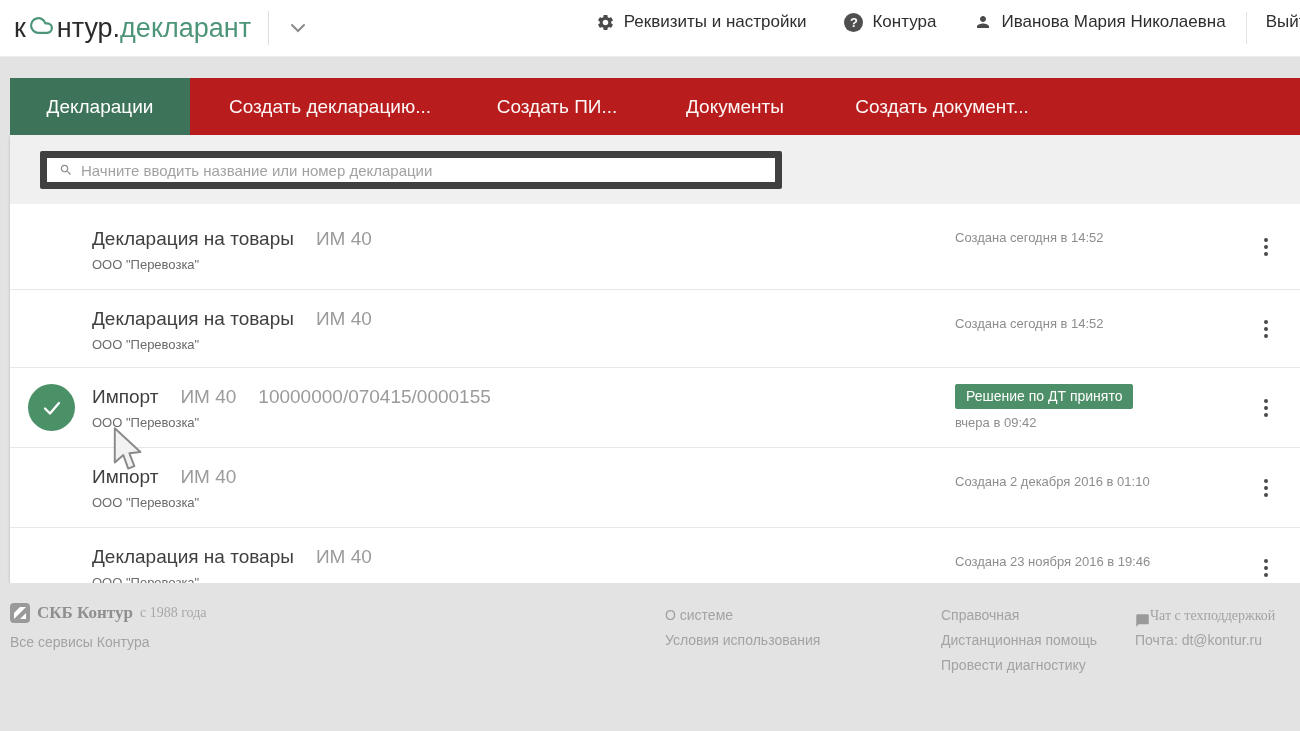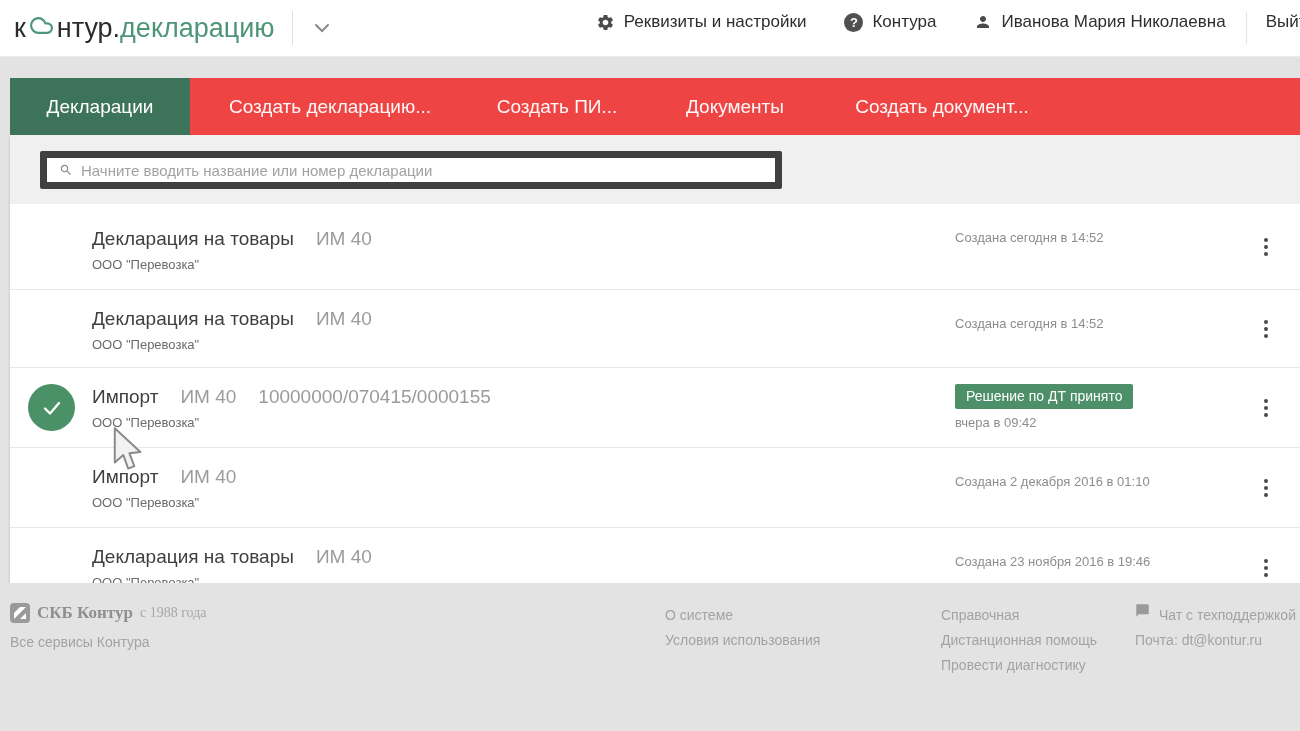--- a/index.html
+++ b/index.html
@@ -24,21 +24,21 @@
   .hmenu-item { display: flex; align-items: center; gap: 9px; cursor: pointer; margin-left: 38px; }
   .help-circle {
     width: 19px; height: 19px; border-radius: 50%; background: #4f4f4f; color: #fff;
     font-size: 13px; font-weight: bold; display: flex; align-items: center; justify-content: center;
   }
   .header-divider2 { width: 1px; height: 32px; background: #e3e3e3; margin-left: 20px; }
   .logout { margin-left: 19px; margin-right: -16px; cursor: pointer; }
 
   
   .navbar {
-    margin-left: 10px; margin-top: 21px; height: 57px; background: #ef4444;
+    margin-left: 10px; margin-top: 21px; height: 57px; background: #b91c1c;
     display: flex; color: rgba(255,255,255,0.96); font-size: 19px;
   }
   .nav-tab { line-height: 57px; text-align: center; cursor: pointer; }
   .nav-tab.t0 { width: 180px; background: #3d7459; color: #ffffff; }
   .nav-tab.t1 { width: 280px; }
   .nav-tab.t2 { width: 174px; }
   .nav-tab.t3 { width: 182px; }
   .nav-tab.t4 { width: 232px; }
 
   
@@ -86,38 +86,38 @@
   .fcol { position: absolute; top: 20px; }
   .fcol.c1 { left: 10px; }
   .fcol.c2 { left: 665px; }
   .fcol.c3 { left: 941px; }
   .fcol.c4 { left: 1135px; }
   .brand-line { display: flex; align-items: center; gap: 7px; font-family: Liberation Serif, serif; }
   .brand-name { font-size: 17px; font-weight: bold; color: #8f8f8f; cursor: pointer; }
   .brand-since { font-size: 14px; color: #a8a8a8; }
   .flink { line-height: 25px; cursor: pointer; }
   .all-services { margin-top: 7px; cursor: pointer; }
-  .chat-line { display: flex; align-items: flex-start; gap: 9px; line-height: 25px; cursor: pointer; }
+  .chat-line { display: flex; align-items: flex-end; gap: 0; line-height: 25px; cursor: pointer; font-family: Liberation Serif, serif; }
 
   
   .cursor { position: absolute; left: 112px; top: 427px; pointer-events: none; z-index: 10; }
 </style>
 </head>
 <body>
 
 <div class="header">
   <div class="logo">
     <span class="dark">к</span>
     <span>
       <svg width="29" height="25" viewBox="0 0 24 24" fill="none" stroke="#4d9578" stroke-width="2.1" stroke-linecap="round" stroke-linejoin="round">
           <path d="M17.5 19H9a7 7 0 1 1 6.71-9h1.79a4.5 4.5 0 1 1 0 9Z"></path>
         </svg>
     </span>
     <span class="dark">нтур.</span>
-    <span class="green">декларацию</span>
+    <span class="green">декларант</span>
   </div>
   <div class="header-divider"></div>
   <span style="cursor:pointer;display:flex;">
     <svg width="16" height="10" viewBox="0 0 16 10" fill="none" stroke="#8a8a8a" stroke-width="2" stroke-linecap="round">
         <polyline points="2,2 8,8 14,2"></polyline>
       </svg>
   </span>
 
   <div class="header-right">
     <div class="hmenu-item">

